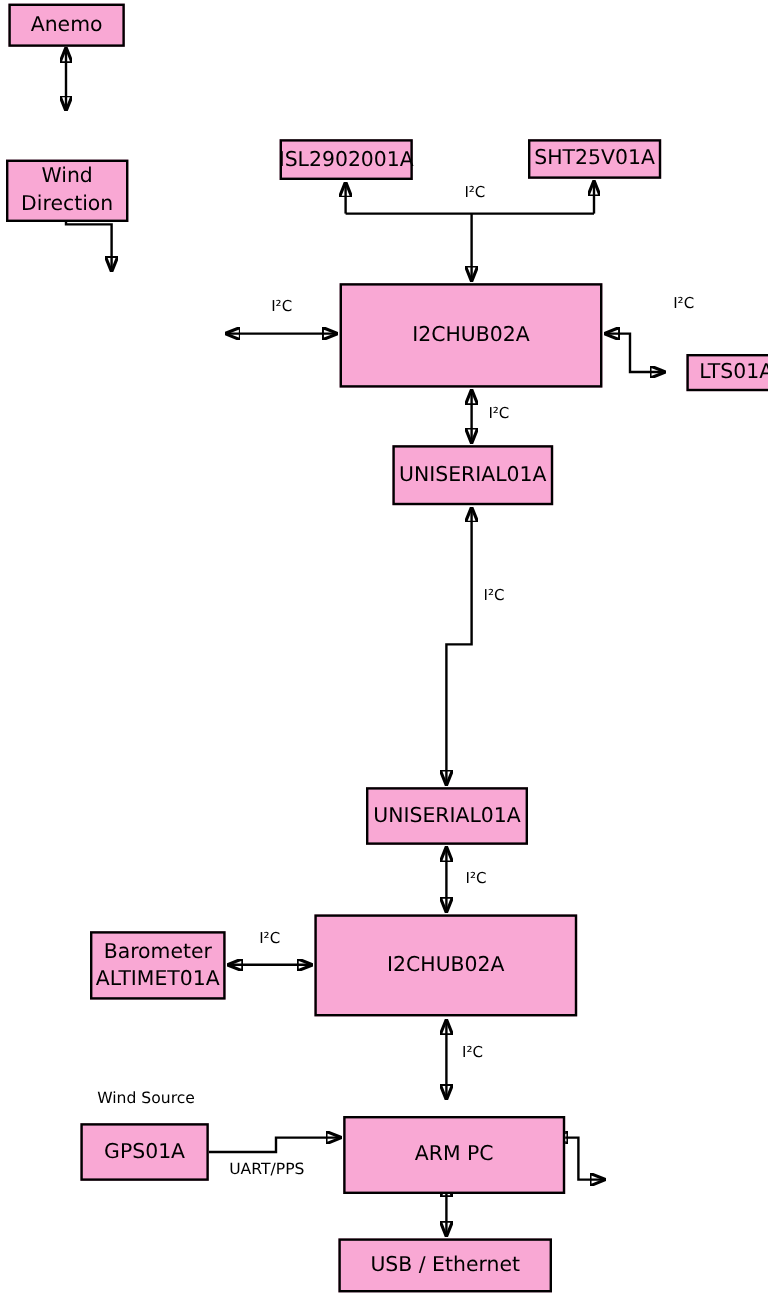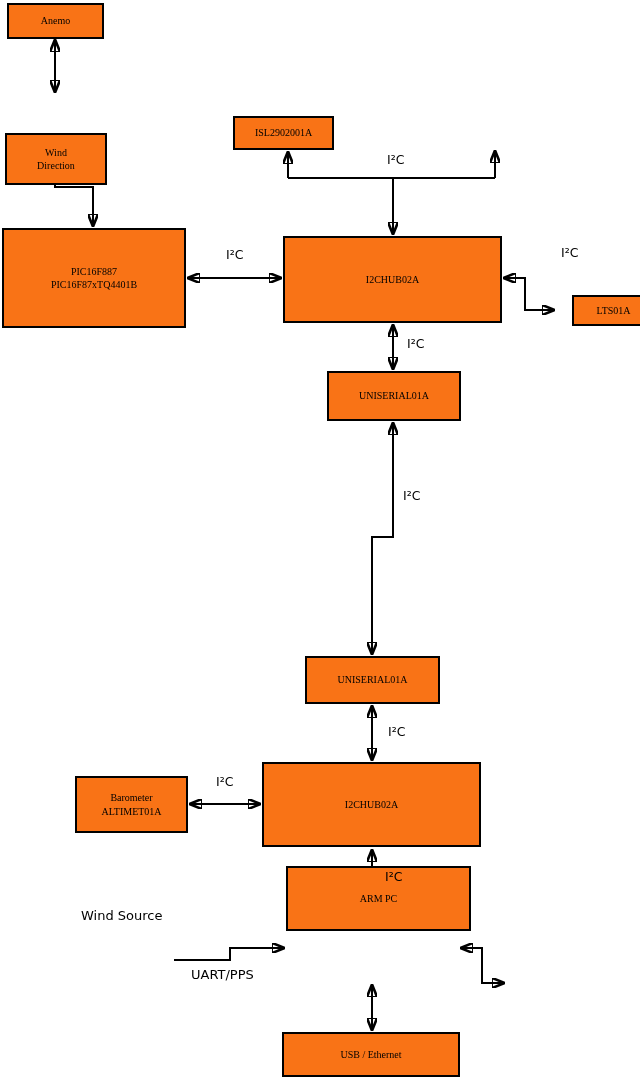--- a/index.html
+++ b/index.html
@@ -19,30 +19,29 @@
   }
   svg.wires path {
     stroke: #000000;
     stroke-width: 2;
     fill: none;
   }
   .box {
     position: absolute;
     box-sizing: border-box;
     border: 2px solid #000000;
-    background: #f97316;
+    background: #f9a8d4;
     display: flex;
     flex-direction: column;
     align-items: center;
     justify-content: center;
     text-align: center;
-    font-size: 10px;
+    font-size: 17px;
     line-height: 1.35;
     white-space: nowrap;
-    font-family: Liberation Serif, serif;
   }
   .elabel {
     position: absolute;
     font-size: 12.5px;
     line-height: 1.2;
     white-space: nowrap;
   }
 </style>
 </head>
 <body>
@@ -88,29 +87,28 @@
 
   <div class="box" style="left:7px; top:3px; width:97px; height:36px;">
     <span>Anemo</span>
   </div>
 
   <div class="box" style="left:5px; top:94px; width:102px; height:52px;margin-top:39px;">
     <span>Wind</span>
     <span>Direction</span>
   </div>
 
-  <div class="box" style="left:2px; top:228px; width:184px; height:100px;">
-    <span>PIC16F887</span>
-    <span>PIC16F87xTQ4401B</span>
-  </div>
 
-  <div class="box" style="left:233px; top:116px; width:101px; height:34px;">
+  <div class="box" style="left:233px; top:116px; width:111px; height:34px;">
     <span>ISL2902001A</span>
   </div>
 
+  <div class="box" style="left:440px; top:116px; width:111px; height:33px;">
+    <span>SHT25V01A</span>
+  </div>
 
   <div class="box" style="left:283px; top:236px; width:219px; height:87px;">
     <span>I2CHUB02A</span>
   </div>
 
   <div class="box" style="left:572px; top:295px; width:83px; height:31px;">
     <span>LTS01A</span>
   </div>
 
   <div class="box" style="left:327px; top:371px; width:134px; height:50px;">
@@ -123,22 +121,25 @@
 
   <div class="box" style="left:262px; top:762px; width:219px; height:85px;">
     <span>I2CHUB02A</span>
   </div>
 
   <div class="box" style="left:75px; top:776px; width:113px; height:57px;">
     <span>Barometer</span>
     <span>ALTIMET01A</span>
   </div>
 
+  <div class="box" style="left:67px; top:936px; width:107px; height:48px;">
+    <span>GPS01A</span>
+  </div>
 
-  <div class="box" style="left:286px; top:866px; width:185px; height:65px;text-align:center;">
+  <div class="box" style="left:286px; top:930px; width:185px; height:65px;text-align:center;">
     <span>ARM PC</span>
   </div>
 
 
   <div class="box" style="left:282px; top:1032px; width:178px; height:45px;">
     <span>USB / Ethernet</span>
   </div>
 
   <span class="elabel" style="left:387px; top:152px;">I²C</span>
   <span class="elabel" style="left:226px; top:247px;">I²C</span>

